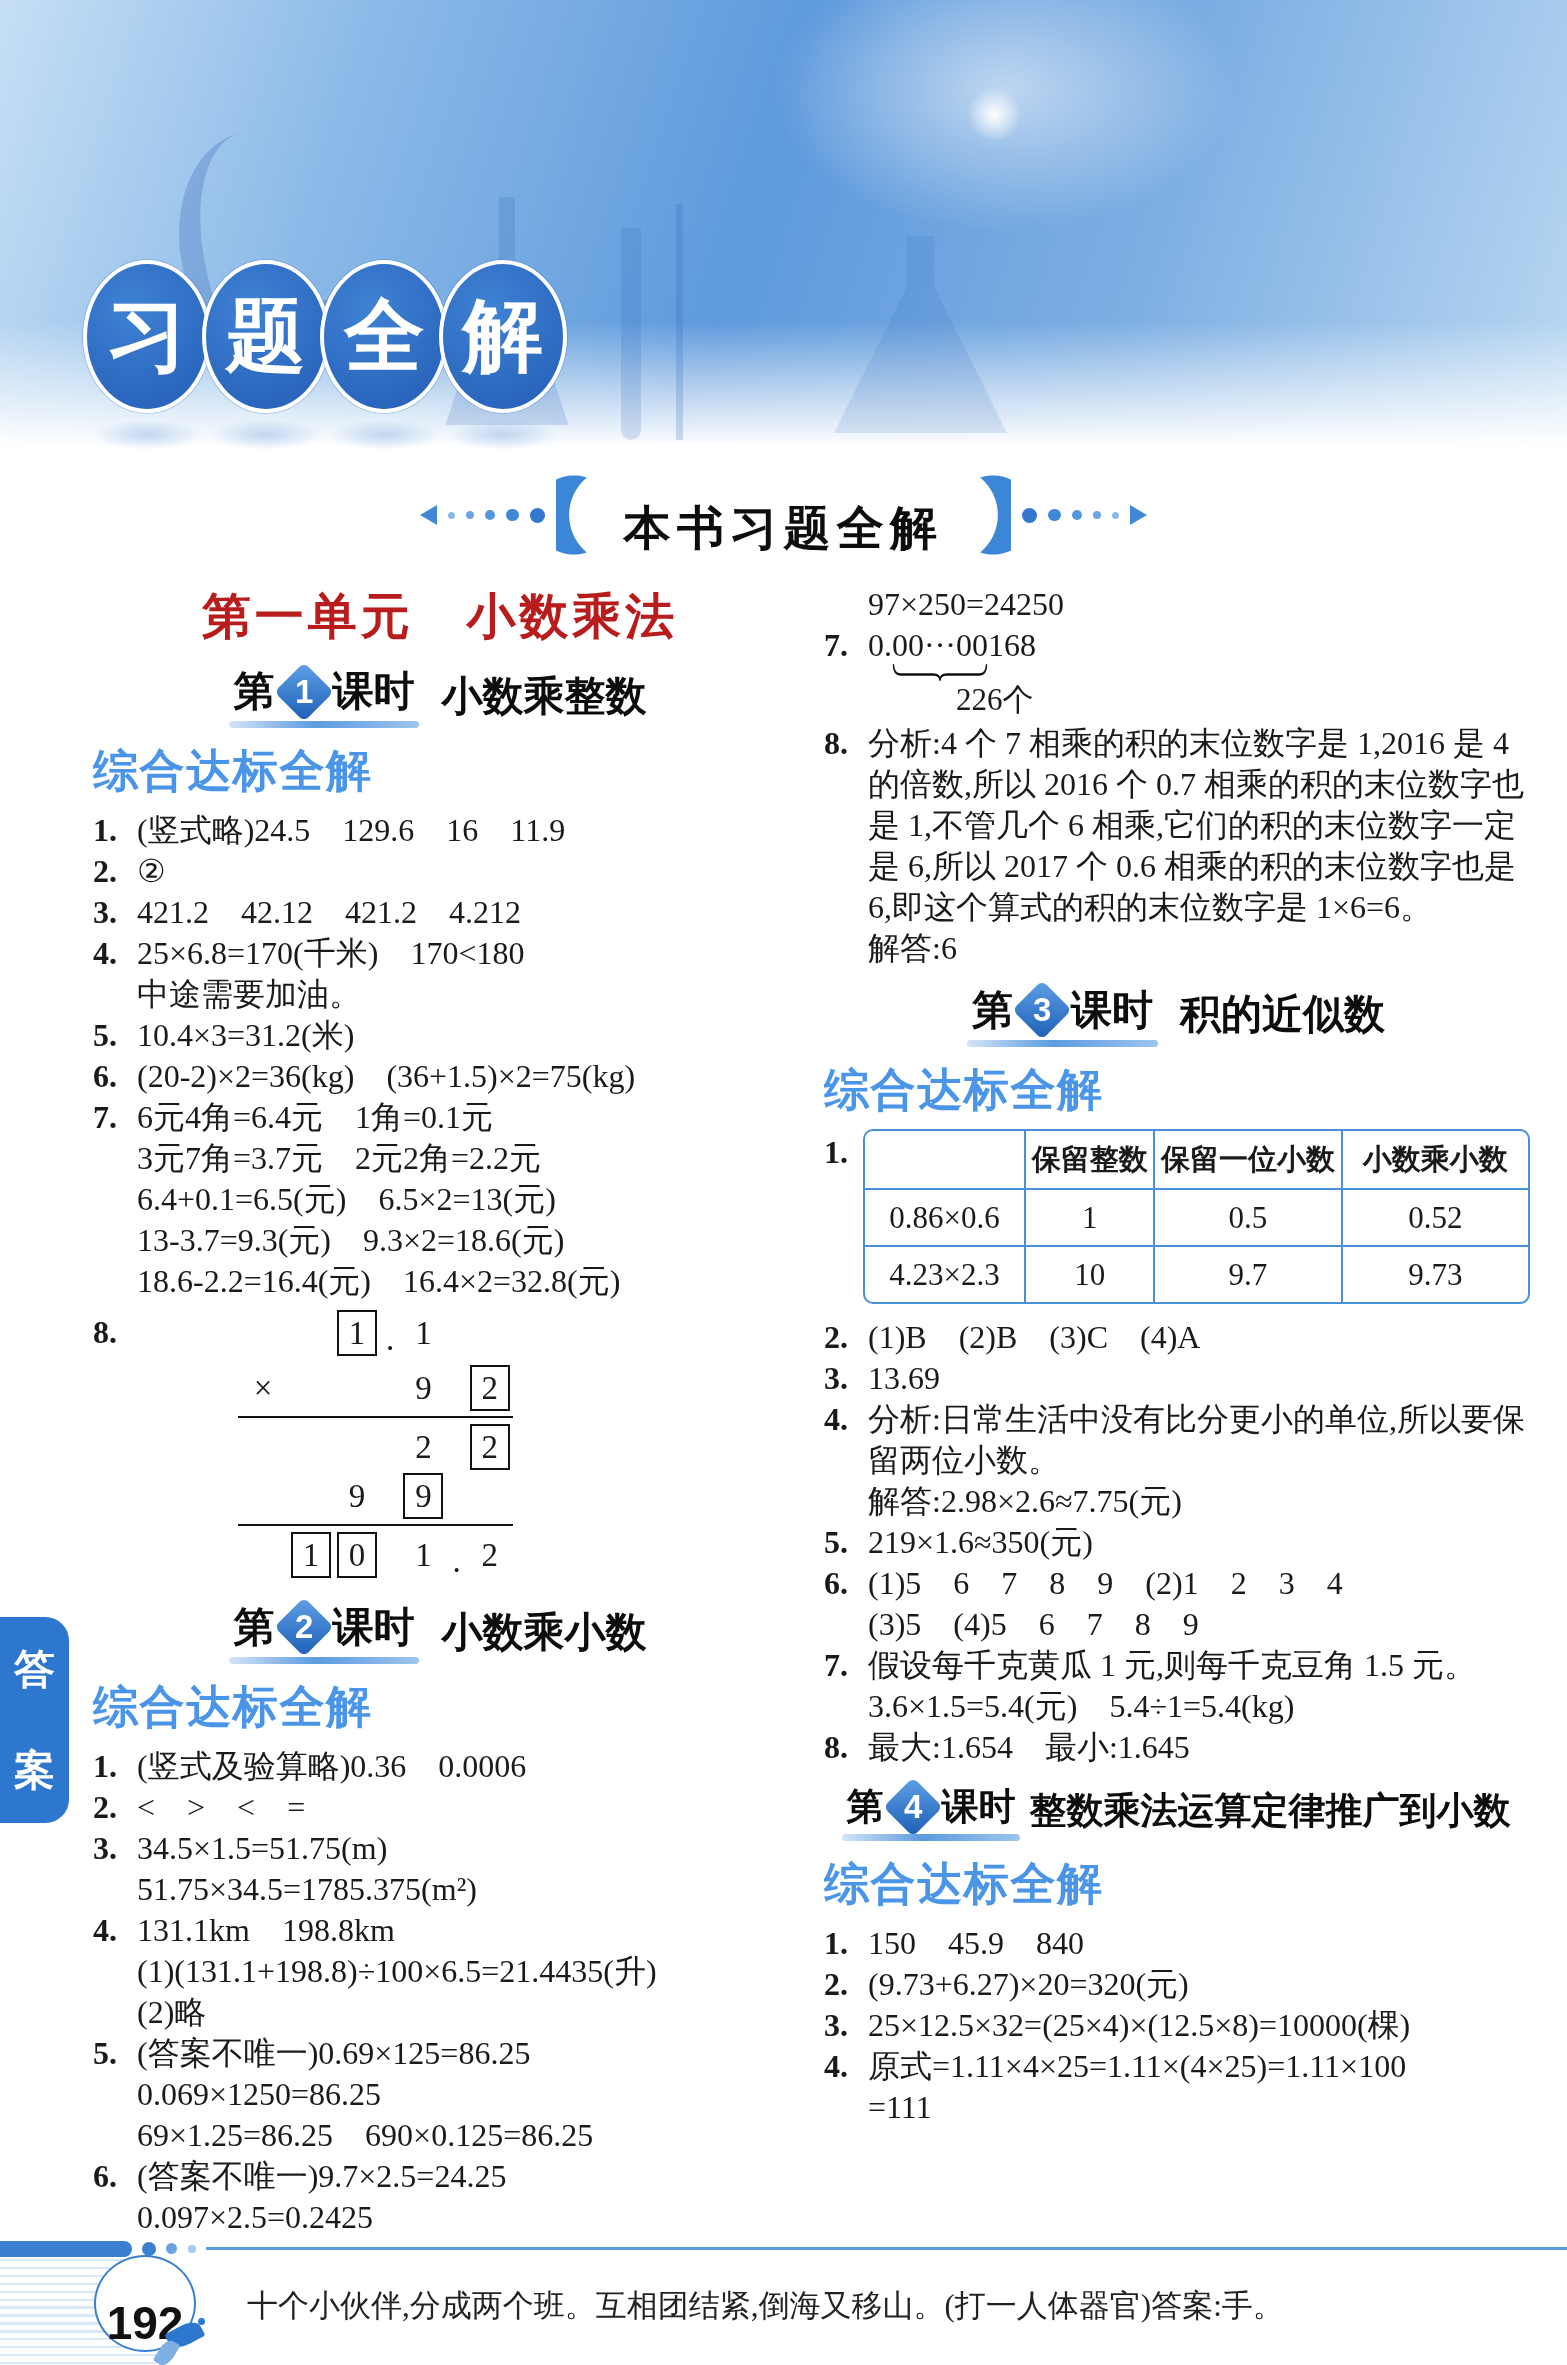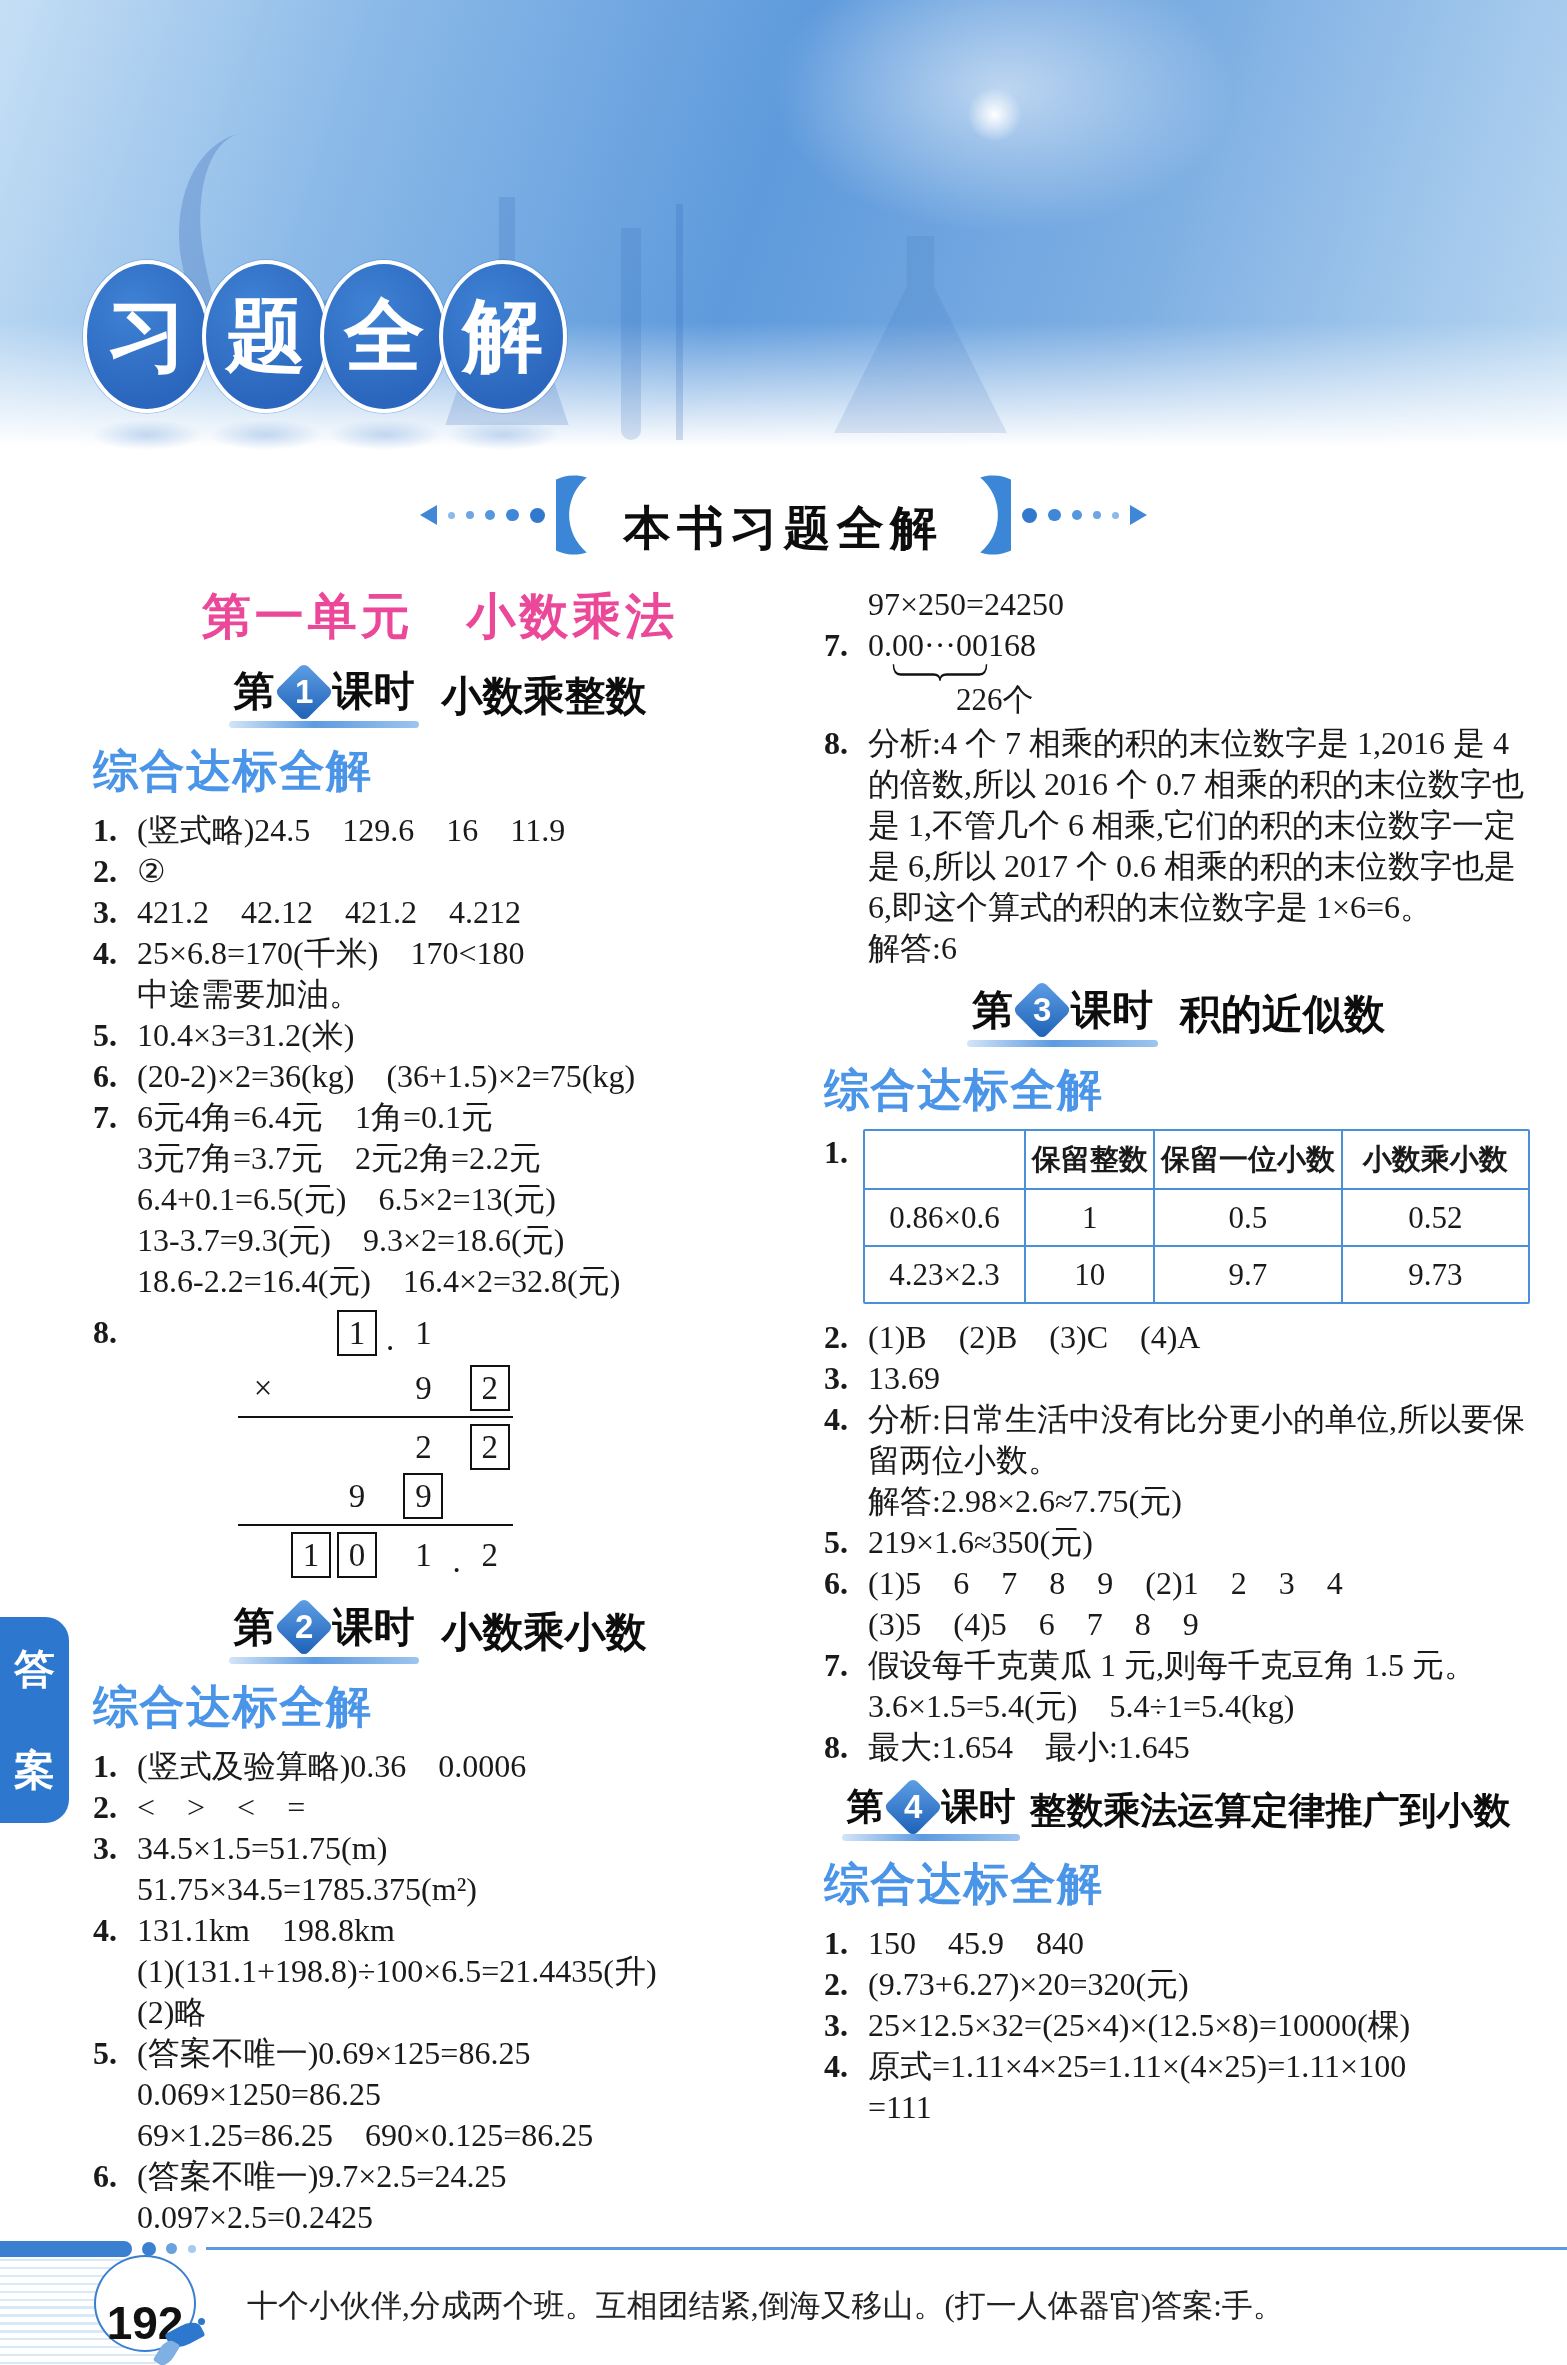--- a/index.html
+++ b/index.html
@@ -44,21 +44,21 @@
   .tri-r{width:0;height:0;border-top:10.2px solid transparent;border-bottom:10.2px solid transparent;border-left:17.3px solid #4187d8;}
   .crescent{width:44px;height:82px;}
   .crescent.flip{transform:scaleX(-1);}
 
   
   .col{position:absolute;top:584px;}
   .col.left{left:93px;width:694px;}
   .col.right{left:824px;width:709px;}
 
   .unit-title{text-align:center;font-family:"Liberation Sans","DejaVu Sans",sans-serif;font-weight:bold;
-    font-size:49px;color:#ec4899;letter-spacing:3.9px;margin-bottom:13px;}
+    font-size:49px;color:#b91c1c;letter-spacing:3.9px;margin-bottom:13px;}
   .lesson-head{display:flex;justify-content:center;align-items:center;gap:27px;margin:14px 0 11px;
     font-family:"Liberation Sans","DejaVu Sans",sans-serif;font-weight:bold;font-size:41px;color:#0d0d0d;}
   .lesson-head.tight{font-size:37px;gap:14px;}
   .lesson-tag{position:relative;display:flex;align-items:center;padding-bottom:9.4px;}
   .lesson-tag::after{content:"";position:absolute;left:-4.7px;right:-4.7px;bottom:0;height:7px;border-radius:3.9px;
     background:linear-gradient(to right,#d3e5f8,#5d9be0 45%,#9dc5ee);}
   .diamond{width:42px;height:42px;display:flex;align-items:center;justify-content:center;
     background:linear-gradient(135deg,#5fa0e6,#1c5fb5);transform:rotate(45deg);border-radius:6.3px;margin:0 7.9px;}
   .diamond span{transform:rotate(-45deg);color:#fff;font-size:33px;
     font-family:"Liberation Sans","DejaVu Sans",sans-serif;font-weight:bold;}
@@ -79,21 +79,21 @@
   .mrule{grid-column:1/-1;border-top:2.8px solid #111;margin:3.1px 0 4.7px;}
 
   
   .braced{position:relative;display:inline-block;}
   .ubrace{position:absolute;left:0;top:37px;width:100%;height:20.4px;}
   .count-line{font-size:31px;line-height:41px;margin:12.6px 0 3.1px 132px;}
 
   
   .tbl-block{display:flex;margin:7.9px 0 12.6px;}
   .tbl-block .num{flex:0 0 39px;font-weight:bold;font-size:32px;line-height:47px;}
-  .tbl{border:2.8px solid #4a90d9;border-radius:2px;overflow:hidden;flex:1;margin-right:3.1px;background:#fff;font-size:31px;}
+  .tbl{border:2.8px solid #4a90d9;border-radius:10px;overflow:hidden;flex:1;margin-right:3.1px;background:#fff;font-size:31px;}
   .trow{display:flex;}
   .tcell{display:flex;align-items:center;justify-content:center;height:57px;box-sizing:border-box;}
   .tcell.h{font-weight:bold;font-size:29px;}
   .w0{width:24%;} .w1{width:19.5%;} .w2{width:28.25%;} .w3{flex:1;}
   .trow + .trow .tcell{border-top:2.4px solid #4a90d9;}
   .tcell + .tcell{border-left:2.4px solid #4a90d9;}
 
   
   .sidebar-tab{position:absolute;left:0;top:1617px;width:69px;height:206px;background:#2e77cf;
     border-radius:0 23.6px 23.6px 0;display:flex;flex-direction:column;align-items:center;justify-content:center;gap:46px;

